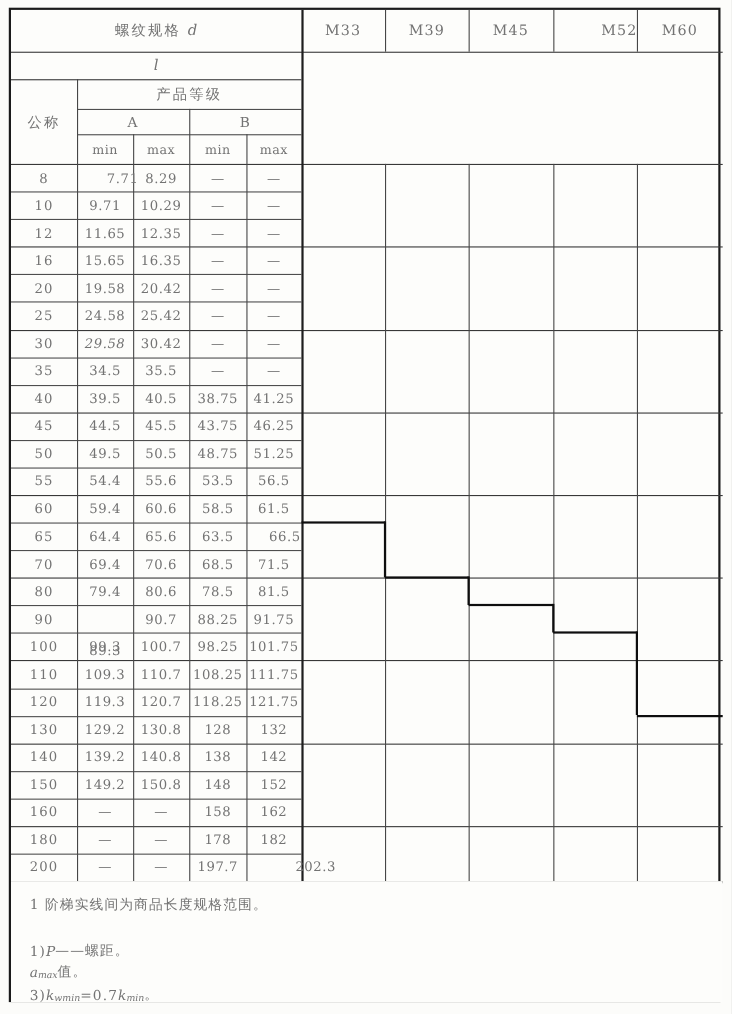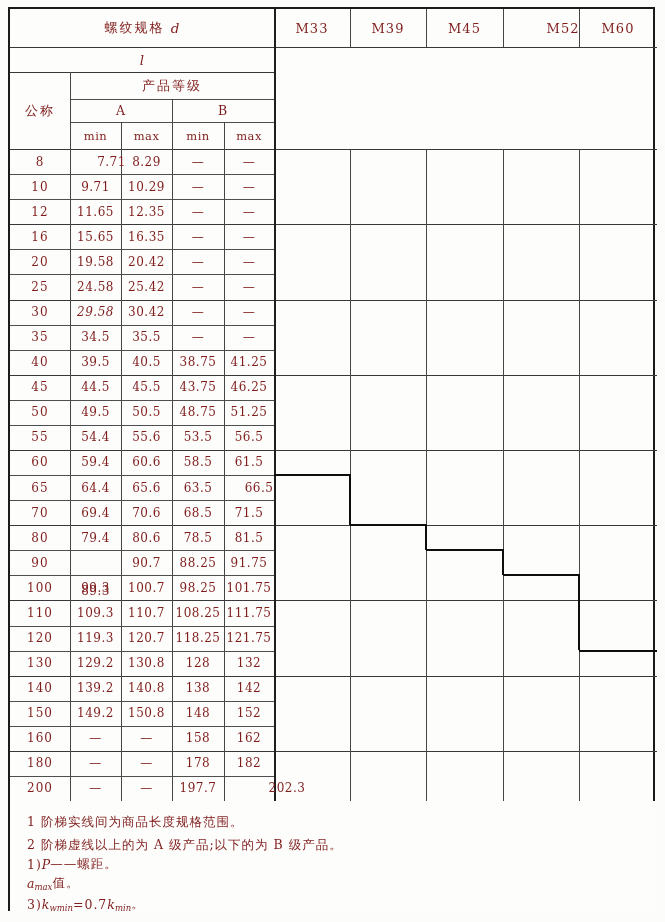--- a/index.html
+++ b/index.html
@@ -1,21 +1,21 @@
 <!DOCTYPE html>
 <html><head>
 <meta charset="utf-8">
 <style>
   html,body{margin:0;padding:0;background:#e9e9e6;}
   *{box-sizing:border-box;}
   .page{
     position:relative;width:665px;height:922px;margin:0 auto;
     background:#fcfcfa;overflow:hidden;
     font-family:"DejaVu Serif","Liberation Serif",serif;
-    color:#7f1d1d;
+    color:#737373;
   }
   .frame{
     position:absolute;left:8px;top:7px;width:647px;height:904px;
     border:2px solid #1b1b1b;background:#fdfdfb;
   }
   .cell{
     position:absolute;display:flex;align-items:center;justify-content:center;
     text-align:center;white-space:nowrap;
   }
   .hdr{font-size:13px;letter-spacing:2px;}
@@ -257,23 +257,20 @@
         <div class="stepv" style="left: 492px; top: 540.2px; height: 26.1px;"></div>
         <div class="step" style="left: 493px; top: 565.3px; width: 76px;"></div>
         <div class="stepv" style="left: 568px; top: 565.3px; height: 76.2px;"></div>
         <div class="step" style="left: 569px; top: 640.5px; width: 78px;"></div>
       </div>
 
     <div class="notes" id="gen-notes">
         <div class="note-line" style="top: 11px;">
           <span>1 阶梯实线间为商品长度规格范围。</span>
         </div>
-        <div class="note-line" style="top: 34px;">
-          <span>2 阶梯虚线以上的为 A 级产品;以下的为 B 级产品。</span>
-        </div>
         <div class="note-line" style="top: 53px;">
           <span>1) </span>
           <span class="it">P</span>
           <span>——螺距。</span>
         </div>
         <div class="note-line" style="top: 72px;">
           <span class="it">a</span>
           <span class="sb">max</span>
           <span>值。</span>
         </div>

